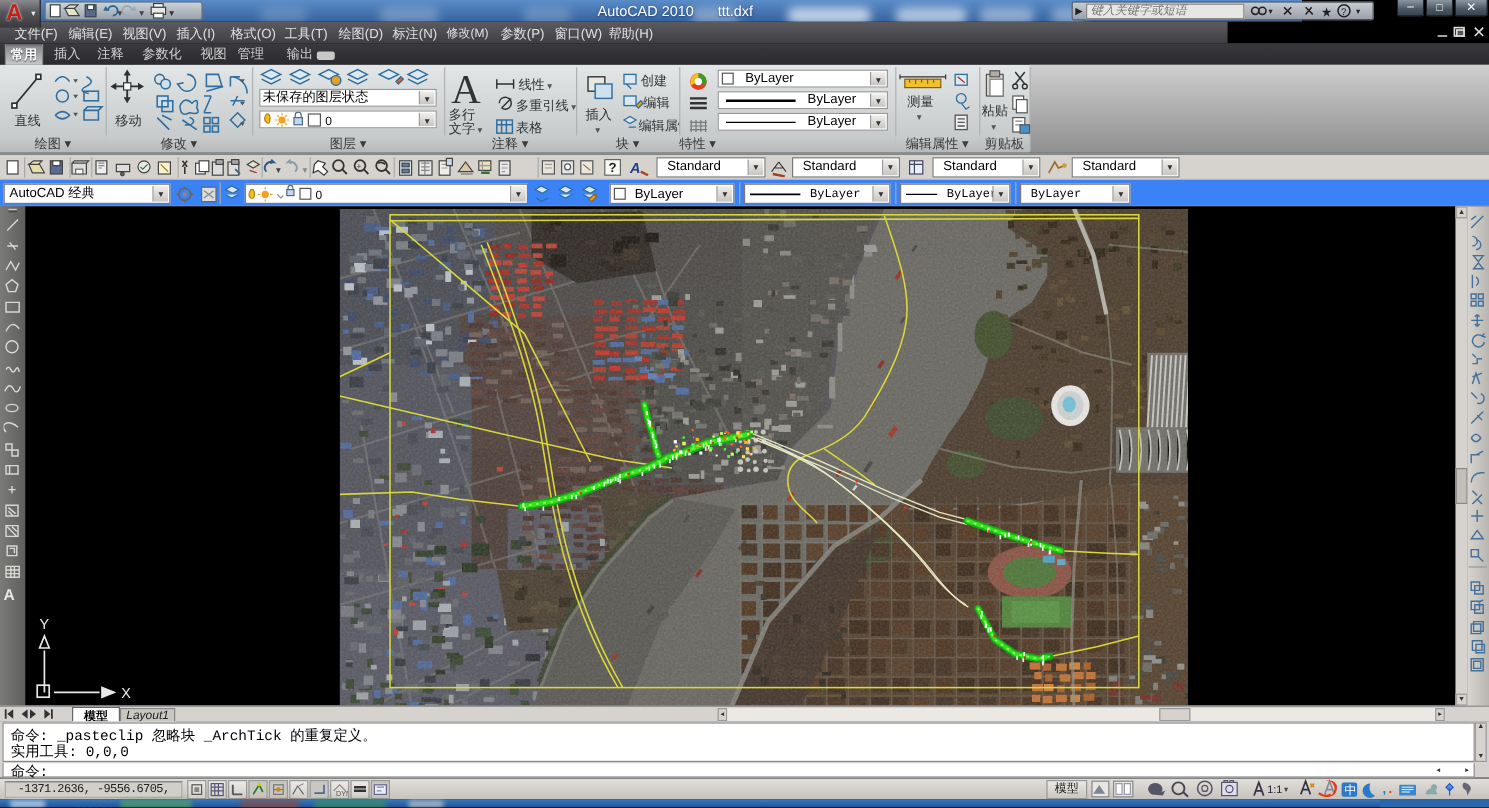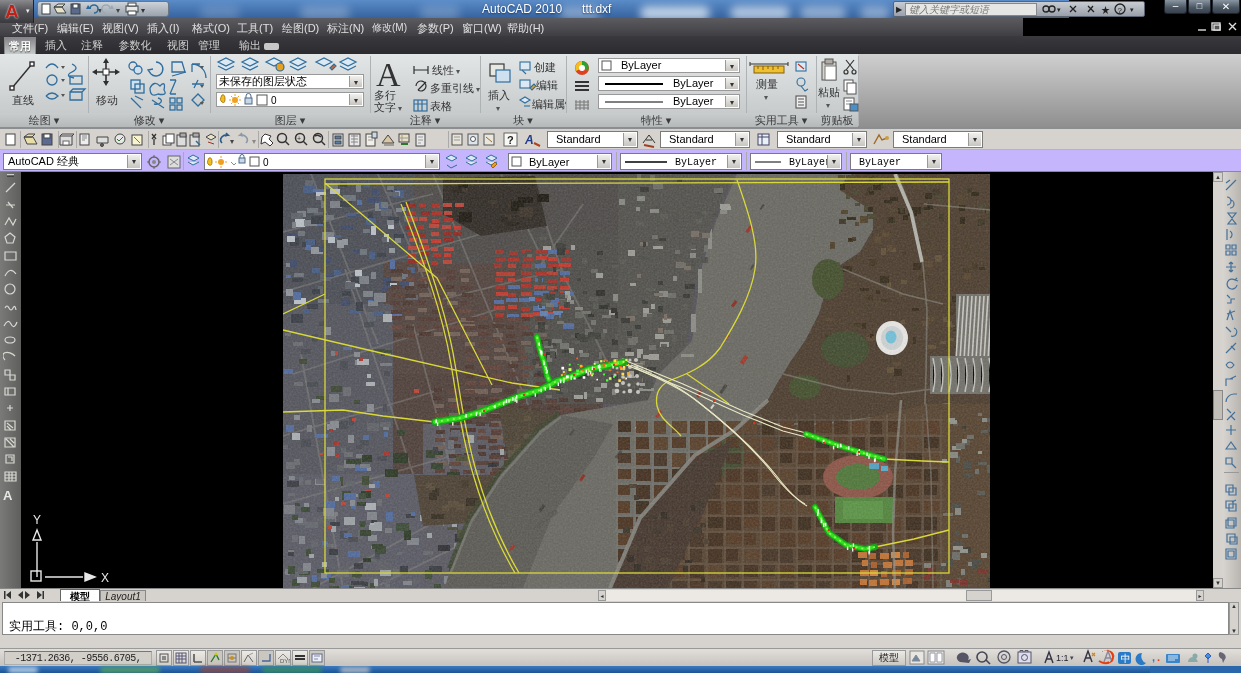--- a/index.html
+++ b/index.html
@@ -1,20 +1,20 @@
 <!DOCTYPE html>
 <html><head><meta charset="utf-8"><style>
 *{margin:0;padding:0;box-sizing:border-box}
 body{width:1241px;height:673px;overflow:hidden;position:relative;font-family:"Liberation Sans",sans-serif;background:#000}
 .abs{position:absolute}
 .combo{position:absolute;background:#fff;border:1px solid #7a7a7a;font-size:11px;color:#000;line-height:13px}
 .da{position:absolute;right:1px;top:1px;bottom:1px;width:13px;background:linear-gradient(#f0f0ee,#c8c5c0);border-left:1px solid #9a9a9a;text-align:center;font-size:8px;color:#333}
 .wbtn{position:absolute;top:0;height:14px;background:linear-gradient(#8a95a2,#4a5562 60%,#39434f);border:1px solid #1e242c;border-top:none;border-radius:0 0 3px 3px;color:#fff;text-align:center}
 </style></head><body>
-<div class="abs" style="left:0;top:0;width:1069px;height:18px;background:linear-gradient(#5a8cc8,#36639f)">
+<div class="abs" style="left:16px;top:0;width:1069px;height:18px;background:linear-gradient(#5a8cc8,#36639f)">
     <div class="abs" style="left:640px;top:6px;width:70px;height:14px;background:#dce8f4;border-radius:8px;filter:blur(4px);opacity:0.8"></div>
     <div class="abs" style="left:730px;top:6px;width:60px;height:14px;background:#dce8f4;border-radius:8px;filter:blur(4px);opacity:0.7"></div>
     <div class="abs" style="left:800px;top:6px;width:46px;height:14px;background:#dce8f4;border-radius:8px;filter:blur(4px);opacity:0.5"></div>
     <div class="abs" style="left:560px;top:6px;width:40px;height:14px;background:#dce8f4;border-radius:8px;filter:blur(4px);opacity:0.4"></div>
     <div class="abs" style="left:860px;top:6px;width:30px;height:14px;background:#dce8f4;border-radius:8px;filter:blur(4px);opacity:0.45"></div>
     <div class="abs" style="left:300px;top:6px;width:50px;height:14px;background:#dce8f4;border-radius:8px;filter:blur(4px);opacity:0.3"></div>
     <div class="abs" style="left:420px;top:6px;width:40px;height:14px;background:#dce8f4;border-radius:8px;filter:blur(4px);opacity:0.25"></div>
     <div class="abs" style="left:200px;top:6px;width:40px;height:14px;background:#dce8f4;border-radius:8px;filter:blur(4px);opacity:0.2"></div>
     <div class="abs" style="left:482px;top:2px;font-size:12px;color:#fff;text-shadow:0 1px 2px #1a3a6a">AutoCAD 2010&nbsp;&nbsp;&nbsp;&nbsp;&nbsp;&nbsp;ttt.dxf</div>
   </div>
@@ -104,23 +104,23 @@
     <div class="abs" style="left:0px;top:59px;width:88px;height:14px;background:linear-gradient(#c9cdce,#b5b9ba);font-size:11px;color:#3a3a3a;text-align:center;line-height:14px">绘图 ▾</div>
     <div class="abs" style="left:210px;top:2px;width:1px;height:70px;background:#aeb2b4"></div>
     <div class="abs" style="left:88px;top:59px;width:122px;height:14px;background:linear-gradient(#c9cdce,#b5b9ba);font-size:11px;color:#3a3a3a;text-align:center;line-height:14px">修改 ▾</div>
     <div class="abs" style="left:370px;top:2px;width:1px;height:70px;background:#aeb2b4"></div>
     <div class="abs" style="left:210px;top:59px;width:160px;height:14px;background:linear-gradient(#c9cdce,#b5b9ba);font-size:11px;color:#3a3a3a;text-align:center;line-height:14px">图层 ▾</div>
     <div class="abs" style="left:480px;top:2px;width:1px;height:70px;background:#aeb2b4"></div>
     <div class="abs" style="left:370px;top:59px;width:110px;height:14px;background:linear-gradient(#c9cdce,#b5b9ba);font-size:11px;color:#3a3a3a;text-align:center;line-height:14px">注释 ▾</div>
     <div class="abs" style="left:566px;top:2px;width:1px;height:70px;background:#aeb2b4"></div>
     <div class="abs" style="left:480px;top:59px;width:86px;height:14px;background:linear-gradient(#c9cdce,#b5b9ba);font-size:11px;color:#3a3a3a;text-align:center;line-height:14px">块 ▾</div>
     <div class="abs" style="left:746px;top:2px;width:1px;height:70px;background:#aeb2b4"></div>
-    <div class="abs" style="left:566px;top:59px;width:180px;height:14px;background:linear-gradient(#c9cdce,#b5b9ba);font-size:11px;color:#3a3a3a;text-align:center;line-height:14px">特性 ▾</div>
+    <div class="abs" style="left:566px;top:59px;width:180px;height:14px;background:linear-gradient(#c9cdce,#b5b9ba);font-size:11px;color:#3a3a3a;text-align:left;line-height:14px">特性 ▾</div>
     <div class="abs" style="left:816px;top:2px;width:1px;height:70px;background:#aeb2b4"></div>
-    <div class="abs" style="left:746px;top:59px;width:70px;height:14px;background:linear-gradient(#c9cdce,#b5b9ba);font-size:11px;color:#3a3a3a;text-align:center;line-height:14px">实用工具 ▾</div>
+    <div class="abs" style="left:746px;top:59px;width:70px;height:14px;background:linear-gradient(#c9cdce,#b5b9ba);font-size:11px;color:#3a3a3a;text-align:center;line-height:14px">编辑属性 ▾</div>
     <div class="abs" style="left:858px;top:2px;width:1px;height:70px;background:#aeb2b4"></div>
     <div class="abs" style="left:816px;top:59px;width:42px;height:14px;background:linear-gradient(#c9cdce,#b5b9ba);font-size:11px;color:#3a3a3a;text-align:center;line-height:14px">剪贴板</div>
     <svg width="860" height="60" style="position:absolute;left:0;top:0">
 
 <g stroke="#2f2f2f" fill="none" stroke-width="1.4">
 <path d="M12 34 L32 10"></path>
         <rect x="10" y="32" width="4" height="4" fill="#fff"></rect>
         <rect x="30" y="8" width="4" height="4" fill="#fff"></rect>
 </g>
 <text x="12" y="50" font-size="11" fill="#333">直线</text>
@@ -434,21 +434,21 @@
       <rect x="2" y="3" width="11" height="11" fill="#e8f0f8" stroke="#446"></rect>
       <path d="M2 6 h11 M6 3 v11" stroke="#446"></path>
     </svg>
     <div class="combo" style="left:777px;top:2px;width:90px;height:17px;line-height:15px"><span style="padding-left:8px">Standard</span><div class="da" style="line-height:14px">▾</div></div>
     <svg width="18" height="17" style="position:absolute;left:872px;top:2px">
       <path d="M2 13 l5 -9 l3 5 l5 -2" stroke="#a06a20" fill="none" stroke-width="1.4"></path>
       <circle cx="15" cy="7" r="2" fill="#c8a040"></circle>
     </svg>
     <div class="combo" style="left:893px;top:2px;width:90px;height:17px;line-height:15px"><span style="padding-left:8px">Standard</span><div class="da" style="line-height:14px">▾</div></div>
   </div>
-<div class="abs" style="left:0;top:150px;width:1241px;height:22px;background:#c4b5fd;border-bottom:1px solid #8a8a86">
+<div class="abs" style="left:0;top:150px;width:1241px;height:22px;background:#3b82f6;border-bottom:1px solid #8a8a86">
     <div class="combo" style="left:3px;top:3px;width:139px;height:17px;line-height:15px"><span style="padding-left:4px">AutoCAD 经典</span><div class="da" style="line-height:14px">▾</div></div>
     <svg width="40" height="18" style="position:absolute;left:146px;top:3px">
       <circle cx="8" cy="9" r="5" fill="none" stroke="#666" stroke-width="1.5"></circle>
       <circle cx="8" cy="9" r="2" fill="#888"></circle>
       <g stroke="#666">
         <path d="M8 2 v2 M8 14 v2 M1 9 h2 M13 9 h2"></path>
       </g>
       <rect x="22" y="3" width="12" height="12" fill="#ddd" stroke="#666"></rect>
       <path d="M24 6 l8 6 m0 -6 l-8 6" stroke="#888"></path>
     </svg>
@@ -2632,25 +2632,31 @@
       <div class="abs" style="left:60px;top:0;width:40px;height:13px;background:#fff;border:1px solid #666;border-bottom:none;font-size:10px;text-align:center;color:#000;font-weight:bold">模型</div>
       <div class="abs" style="left:100px;top:1px;width:46px;height:12px;background:#cac7c0;border:1px solid #888;border-bottom:none;font-size:10px;text-align:center;color:#222;font-style:italic">Layout1</div>
       <div class="abs" style="left:598px;top:1px;width:8px;height:11px;background:#d6d3ce;border:1px solid #999;font-size:6px;line-height:10px;color:#333;text-align:center">◂</div>
       <div class="abs" style="left:606px;top:1px;width:590px;height:11px;background:#ece9e4"></div>
       <div class="abs" style="left:966px;top:1px;width:26px;height:11px;background:#d6d3ce;border:1px solid #999"></div>
       <div class="abs" style="left:1196px;top:1px;width:8px;height:11px;background:#d6d3ce;border:1px solid #999;font-size:6px;line-height:10px;color:#333;text-align:center">▸</div>
     </div>
   </div>
 <div class="abs" style="left:0;top:601px;width:1241px;height:47px;background:#d6d3ce">
     <div class="abs" style="left:2px;top:1px;width:1227px;height:33px;background:#fff;border:1px solid #888">
+      <div class="abs" style="left:6px;top:2px;font-size:12px;color:#000;font-family:'Liberation Mono',monospace;letter-spacing:0">命令: _pasteclip 忽略块 _ArchTick 的重复定义。</div>
       <div class="abs" style="left:6px;top:15px;font-size:12px;color:#000;font-family:'Liberation Mono',monospace">实用工具: 0,0,0</div>
     </div>
     <div class="abs" style="left:1229px;top:1px;width:10px;height:33px;background:#d6d3ce;border:1px solid #999">
       <div class="abs" style="left:0;top:0;font-size:6px;color:#333;width:8px;text-align:center">▲</div>
       <div class="abs" style="left:0;bottom:0;font-size:6px;color:#333;width:8px;text-align:center">▼</div>
+    </div>
+    <div class="abs" style="left:2px;top:35px;width:1227px;height:12px;background:#fff;border:1px solid #888;border-top:none">
+      <div class="abs" style="left:6px;top:-1px;font-size:12px;color:#000;font-family:'Liberation Mono',monospace">命令:</div>
+      <div class="abs" style="right:28px;top:1px;font-size:6px;color:#333">◂</div>
+      <div class="abs" style="right:4px;top:1px;font-size:6px;color:#333">▸</div>
     </div>
   </div>
 <div class="abs" style="left:0;top:648px;width:1241px;height:18px;background:linear-gradient(#e2dfda,#c6c3be);border-top:1px solid #999">
     <div class="abs" style="left:4px;top:2px;width:148px;height:14px;border:1px solid #aaa;border-top-color:#777;background:#d2cfc8;font-size:10px;color:#222;text-align:center;line-height:13px;font-family:'Liberation Mono',monospace;letter-spacing:-0.5px">-1371.2636, -9556.6705,  0.0000</div>
     <div class="abs" style="left:156px;top:1px;width:16px;height:16px;background:linear-gradient(#eceae6,#d2cfc8);border:1px solid #999"><svg width="14" height="14">
         <rect x="3" y="3" width="8" height="8" fill="none" stroke="#555"></rect>
         <rect x="5" y="5" width="4" height="4" fill="#888"></rect>
       </svg></div>
     <div class="abs" style="left:173px;top:1px;width:16px;height:16px;background:linear-gradient(#eceae6,#d2cfc8);border:1px solid #999"><svg width="14" height="14">
         <g stroke="#557" fill="none">

